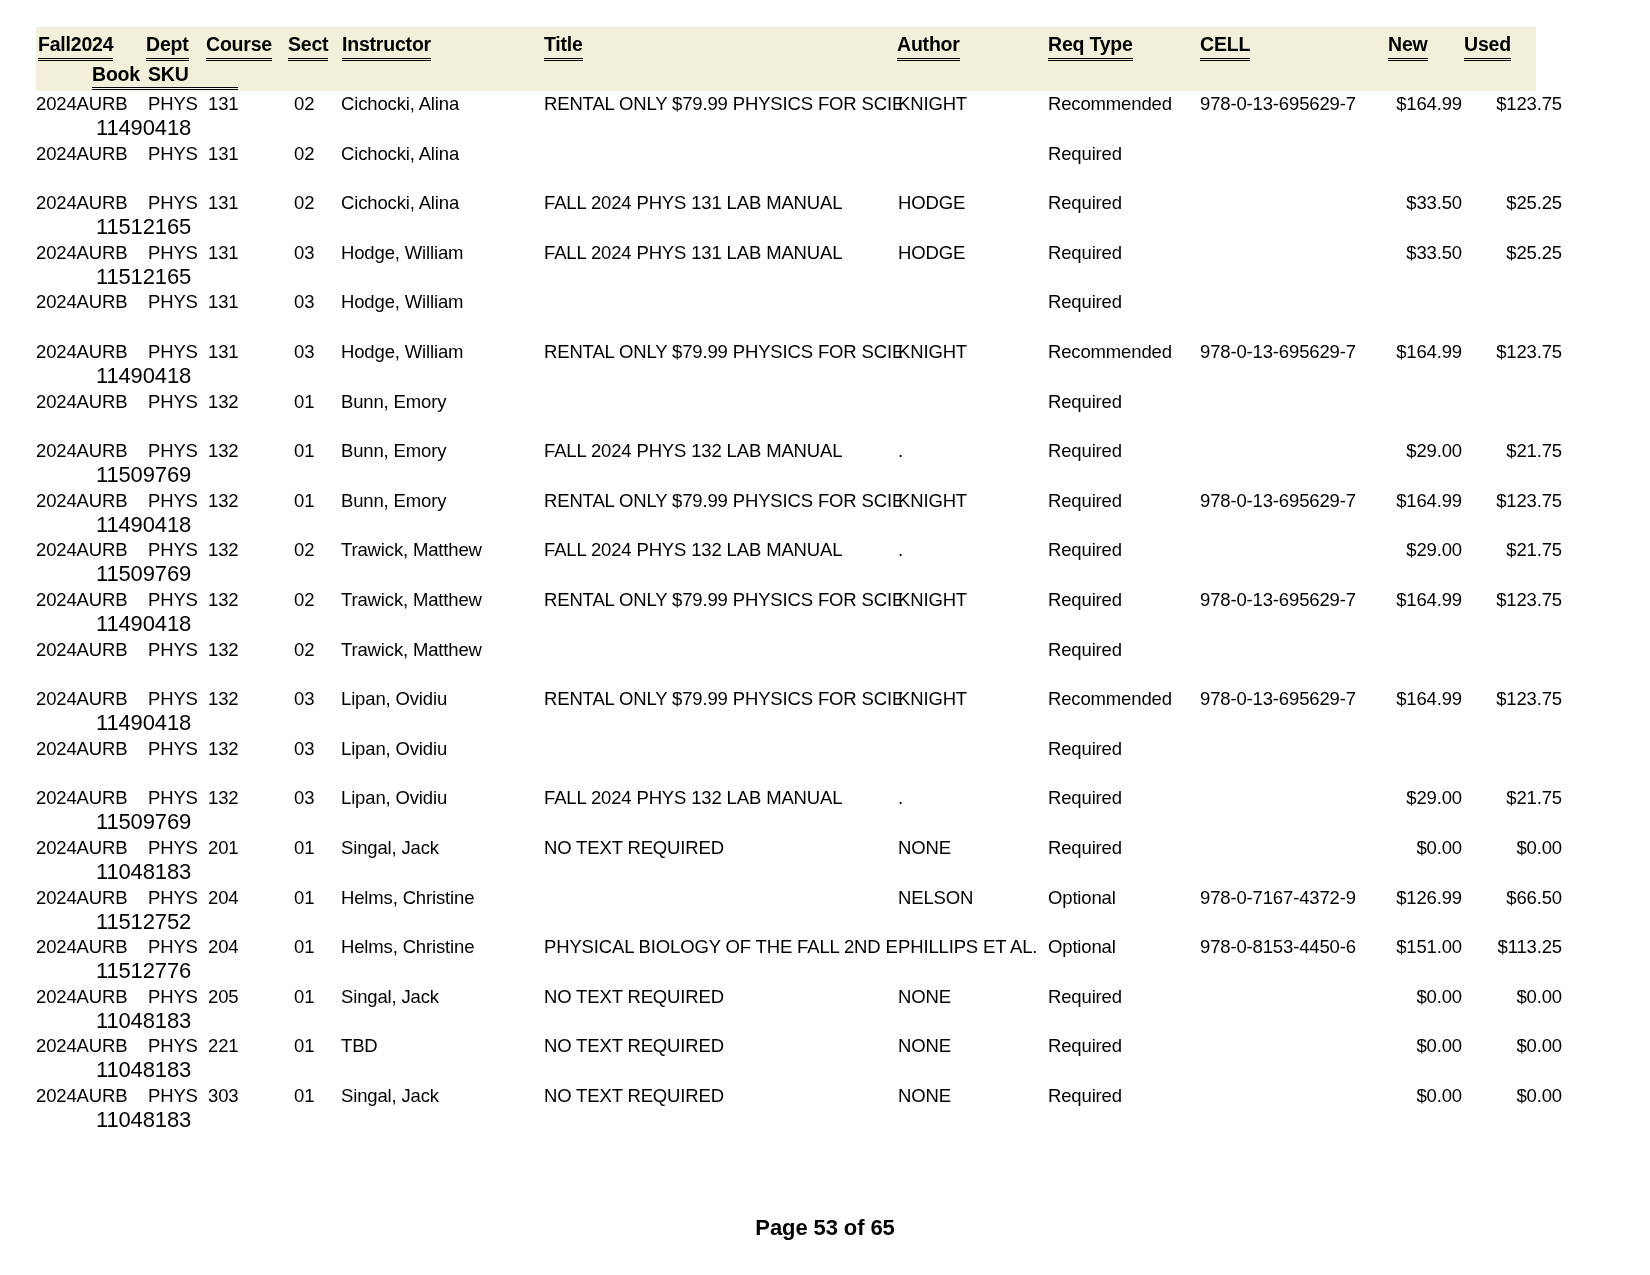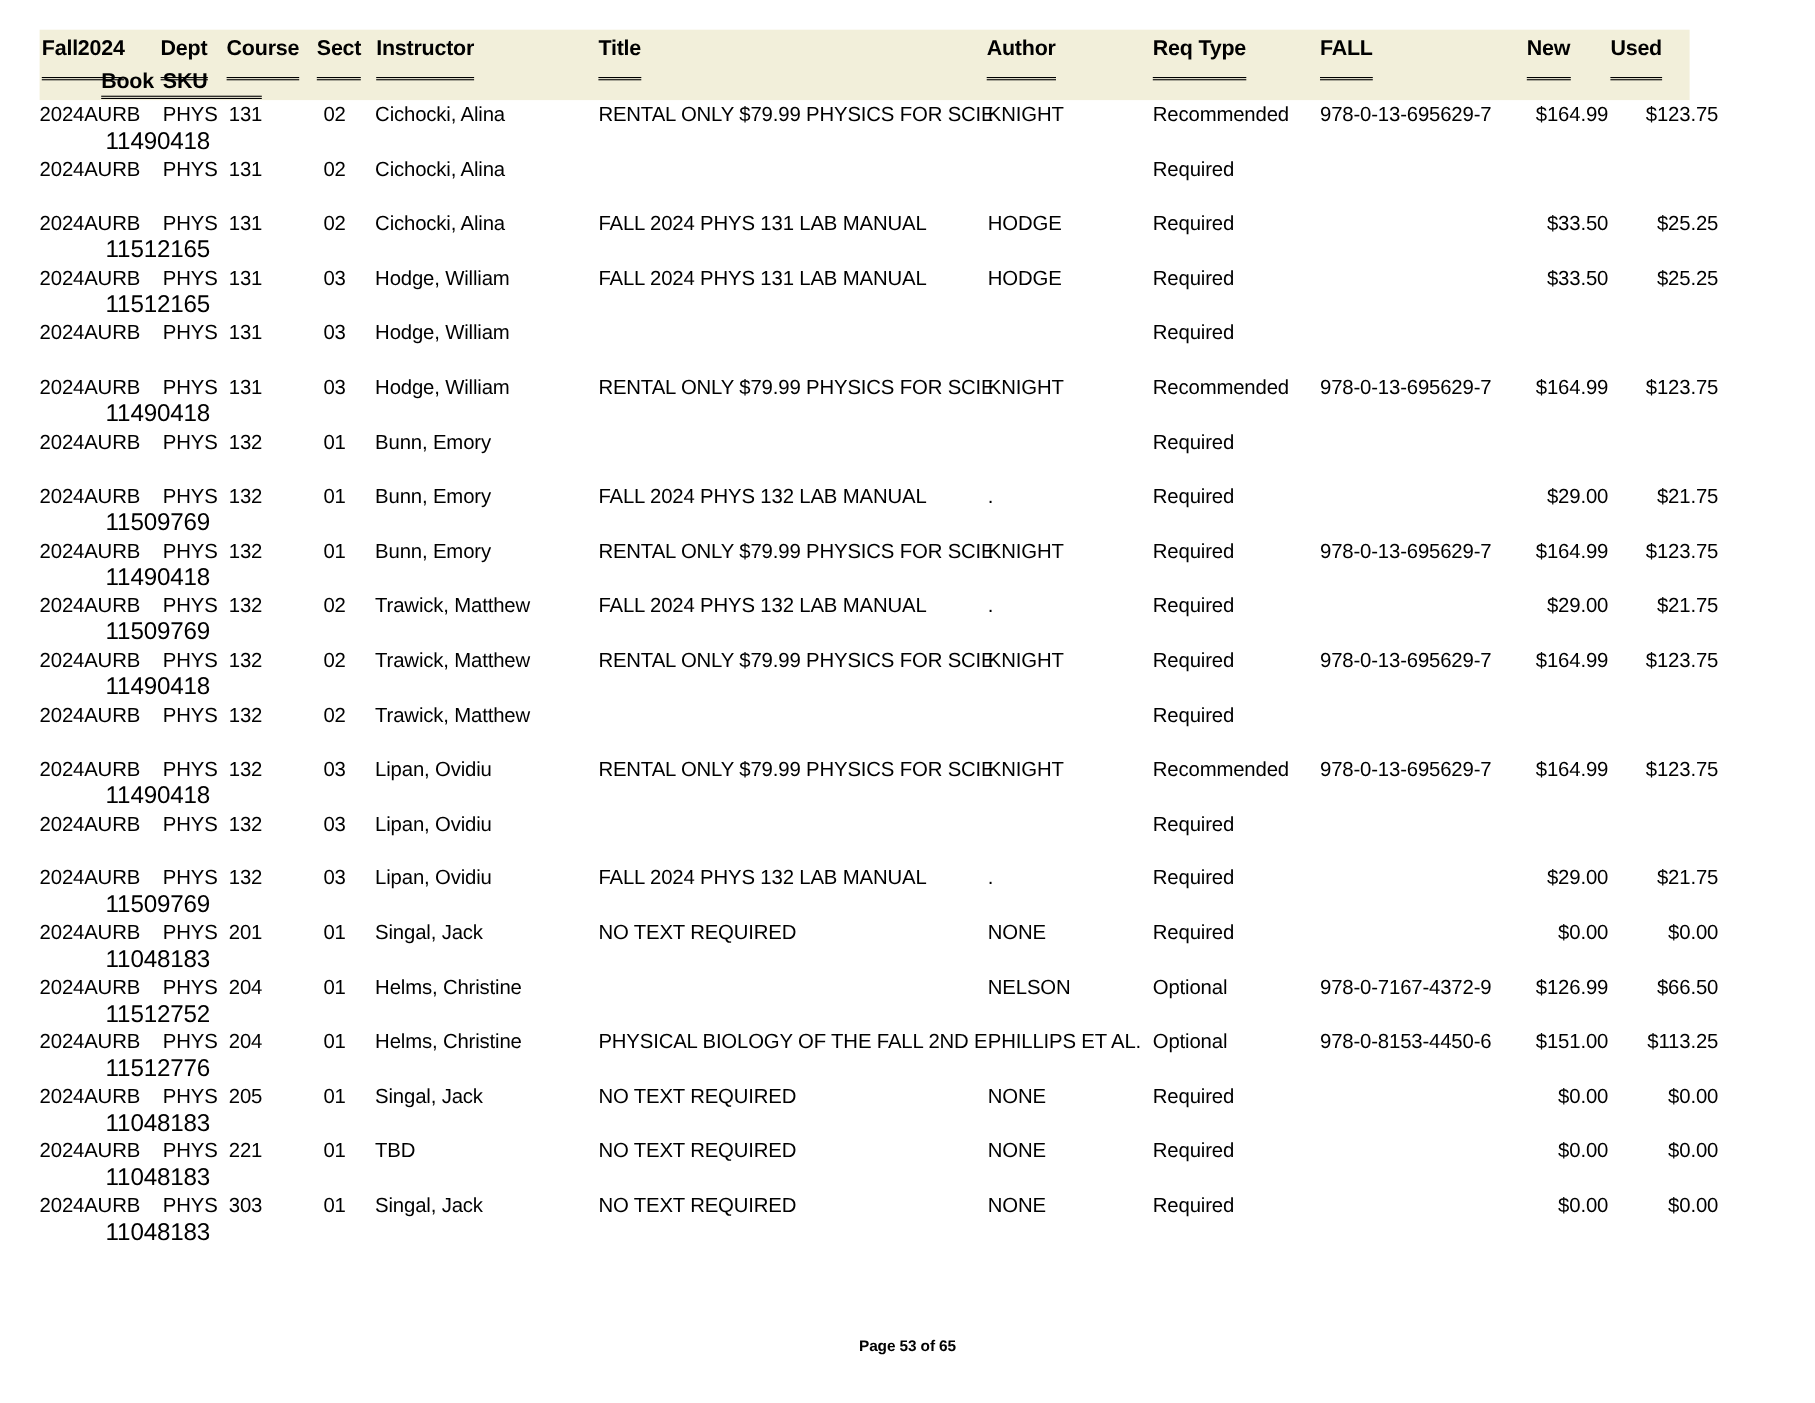--- a/index.html
+++ b/index.html
@@ -44,21 +44,21 @@
     position: absolute;
     font-size: 19.5px;
     font-weight: bold;
     line-height: 22px;
     white-space: nowrap;
     letter-spacing: -0.2px;
   }
   .hcell .ul {
     display: block;
     border-bottom: 3px double #000;
-    padding-bottom: 15px;
+    padding-bottom: 3px;
   }
 
   
   .rows {
     position: absolute;
     left: 36px;
     top: 92px;
     width: 1500px;
   }
 
@@ -128,21 +128,21 @@
     border-bottom: 3px double #000;
   }
 
   
   .footer {
     position: absolute;
     left: 0;
     top: 1215px;
     width: 1650px;
     text-align: center;
-    font-size: 14px;
+    font-size: 22px;
     font-weight: bold;
     letter-spacing: -0.1px;
   }
 </style>
 </head>
 <body>
 
 <div class="page">
 
   <div class="header-band">
@@ -166,21 +166,21 @@
       <div class="hcell h-title">
           <span class="ul">Title</span>
         </div>
       <div class="hcell h-auth">
           <span class="ul">Author</span>
         </div>
       <div class="hcell h-req">
           <span class="ul">Req Type</span>
         </div>
       <div class="hcell h-isbn">
-          <span class="ul">FALL</span>
+          <span class="ul">CELL</span>
         </div>
       <div class="hcell h-new">
           <span class="ul">New</span>
         </div>
       <div class="hcell h-used">
           <span class="ul">Used</span>
         </div>
     </div>
 
     <div class="hdr-row line2">

